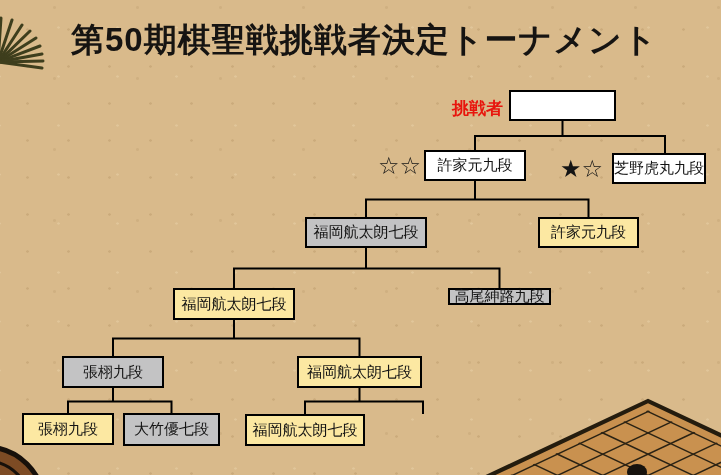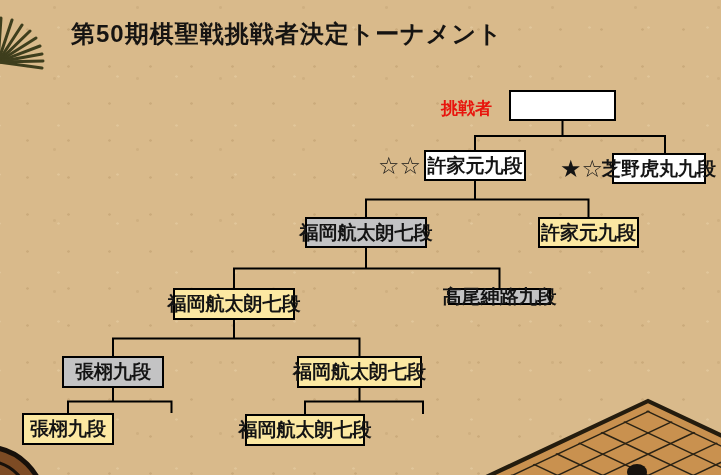--- a/index.html
+++ b/index.html
@@ -12,34 +12,34 @@
     content:"";position:absolute;inset:0;pointer-events:none;
     background-image:
       radial-gradient(rgba(121,85,38,.15) 1px,transparent 1.7px),
       radial-gradient(rgba(255,243,214,.20) 1px,transparent 1.7px),
       radial-gradient(rgba(121,85,38,.10) 1.2px,transparent 2px);
     background-size:41px 37px,59px 49px,83px 71px;
     background-position:7px 11px,29px 3px,13px 43px;
   }
   .title{
     position:absolute;left:71px;top:18px;margin:0;
-    font-size:24px;font-weight:bold;letter-spacing:1px;
+    font-size:33px;font-weight:bold;letter-spacing:1px;
     color:var(--title-color,#161412);
   }
   .pbox{
     position:absolute;box-sizing:border-box;
     display:flex;align-items:center;justify-content:center;
     border:2px solid var(--box-border,#000);
-    font-size:19px;font-weight:bold;color:#141414;white-space:nowrap;
+    font-size:15px;font-weight:normal;color:#141414;white-space:nowrap;
   }
   .pbox.white{background:var(--box-white,#fff)}
   .pbox.yellow{background:var(--box-winner,#fce8a2)}
   .pbox.gray{background:var(--box-loser,#c3c3c4)}
   .challenger-label{
-    position:absolute;left:441px;top:97px;width:62px;text-align:left;
+    position:absolute;left:441px;top:97px;width:62px;text-align:right;
     font-size:17px;font-weight:bold;
     color:var(--challenger-label-color,#e8150d);
   }
   .stars{
     position:absolute;font-size:24px;line-height:1;color:#141414;
     font-family:"DejaVu Sans",sans-serif;
   }
   svg.layer{position:absolute;left:0;top:0;pointer-events:none}
 </style>
 </head>
@@ -118,15 +118,16 @@
   <div class="pbox gray" style="left:305px;top:217px;width:122px;height:31px">福岡航太朗七段</div>
   <div class="pbox yellow" style="left:538px;top:217px;width:101px;height:31px">許家元九段</div>
 
   <div class="pbox yellow" style="left:173px;top:288px;width:122px;height:32px">福岡航太朗七段</div>
   <div class="pbox gray" style="left:448px;top:288px;width:103px;height:17px">高尾紳路九段</div>
 
   <div class="pbox gray" style="left:62px;top:356px;width:102px;height:32px">張栩九段</div>
   <div class="pbox yellow" style="left:297px;top:356px;width:125px;height:32px">福岡航太朗七段</div>
 
   <div class="pbox yellow" style="left:22px;top:413px;width:92px;height:32px">張栩九段</div>
+  <div class="pbox gray" style="left:123px;top:413px;width:97px;height:33px">大竹優七段</div>
   <div class="pbox yellow" style="left:245px;top:414px;width:120px;height:32px">福岡航太朗七段</div>
 
 </div>
 
 </body></html>

